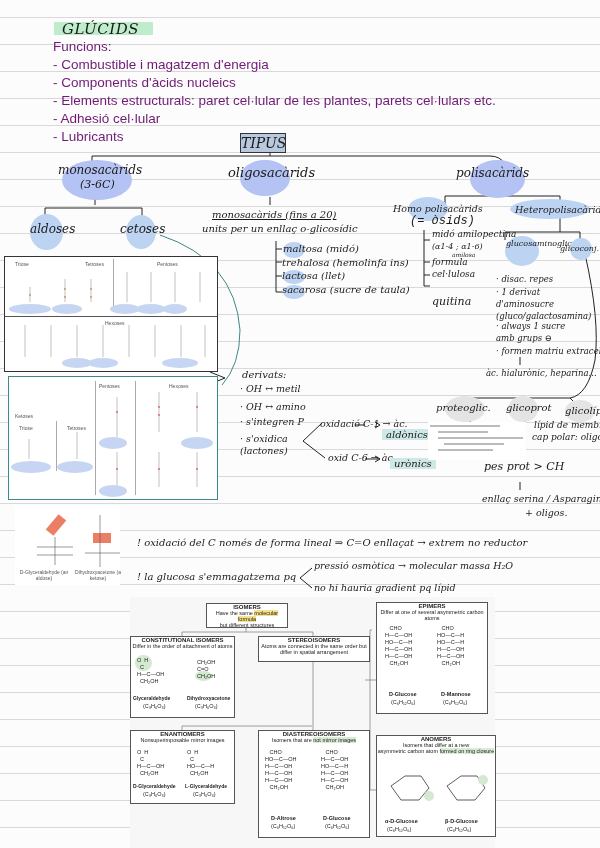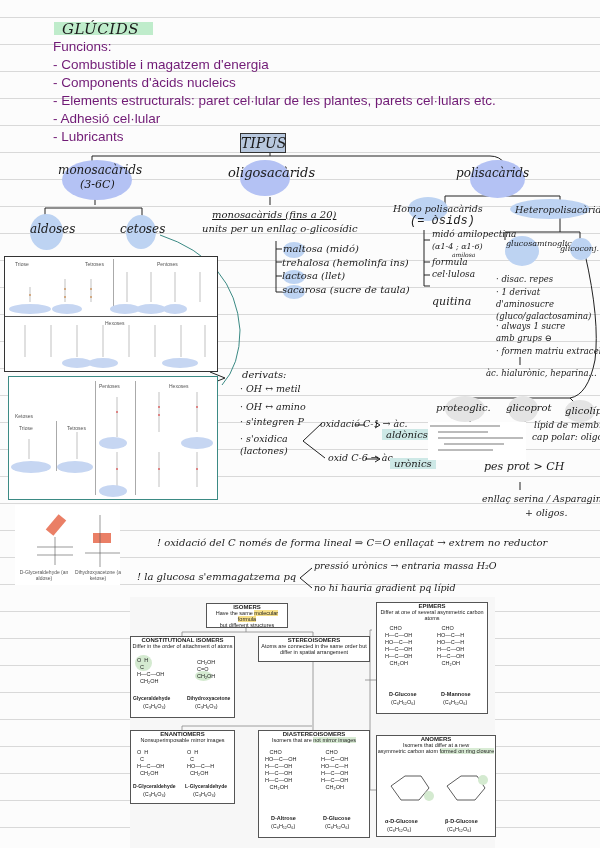--- a/index.html
+++ b/index.html
@@ -242,23 +242,23 @@
         <line x1="22" y1="42" x2="58" y2="42"></line>
         <line x1="22" y1="50" x2="58" y2="50"></line>
       <line x1="85" y1="10" x2="85" y2="62"></line>
         <line x1="70" y1="48" x2="105" y2="48"></line>
     </g>
   </svg>
   <div class="abs mini" style="left:0;top:64px;width:58px;white-space:normal;text-align:center;">D-Glyceraldehyde (an aldose)</div>
   <div class="abs mini" style="left:58px;top:64px;width:50px;white-space:normal;text-align:center;">Dihydroxyacetone (a ketose)</div>
 </div>
 
-<div class="abs hand" style="left:137px;top:537px;font-size:10px;margin-left:20px;">! oxidació del C només de forma lineal ⇒ C=O enllaçat → extrem no reductor</div>
+<div class="abs hand" style="left:137px;top:537px;font-size:10px;">! oxidació del C només de forma lineal ⇒ C=O enllaçat → extrem no reductor</div>
 <div class="abs hand" style="left:137px;top:571px;font-size:10px;">! la glucosa s'emmagatzema pq</div>
-<div class="abs hand" style="left:314px;top:560px;font-size:9.5px;">pressió urònics → entraria massa H₂O</div>
+<div class="abs hand" style="left:314px;top:560px;font-size:9.5px;">pressió osmòtica → molecular massa H₂O</div>
 <div class="abs hand" style="left:314px;top:582px;font-size:9.5px;">no hi hauria gradient pq lípid</div>
 
 <div class="diag-bg"></div>
 <svg width="600" height="848">
   <g stroke="#888" stroke-width="0.8" fill="none">
     <path d="M246 626 L246 632 M182 636 L182 632 L313 632 L313 636"></path>
     <path d="M313 660 L313 726 M182 730 L182 726 L312 726"></path>
     <path d="M313 726 L313 730"></path>
     <path d="M372 630 L370 630 L370 680 L370 790 L376 790 M370 680 L376 680 M370 680 L365 680"></path>
   </g>

